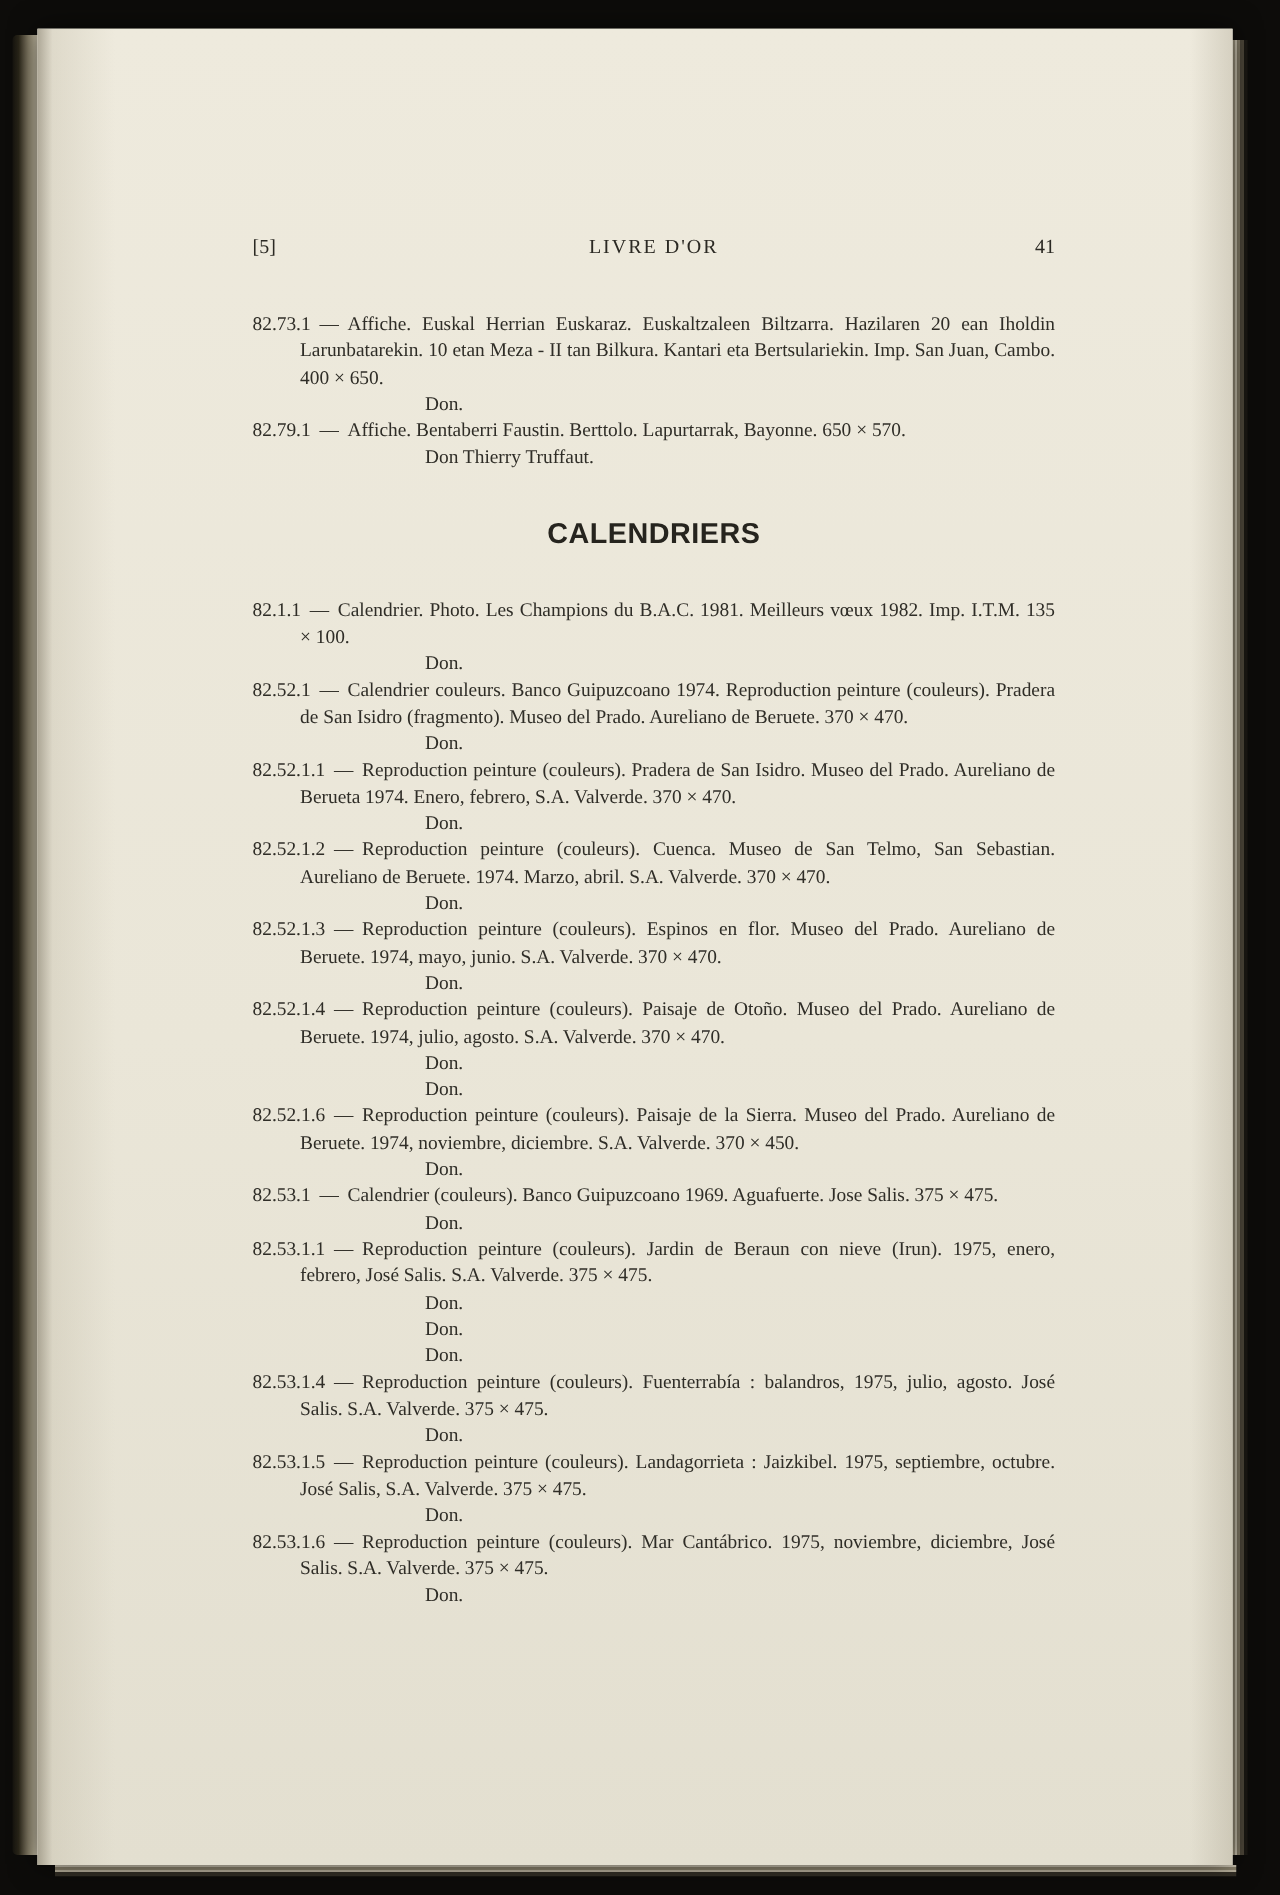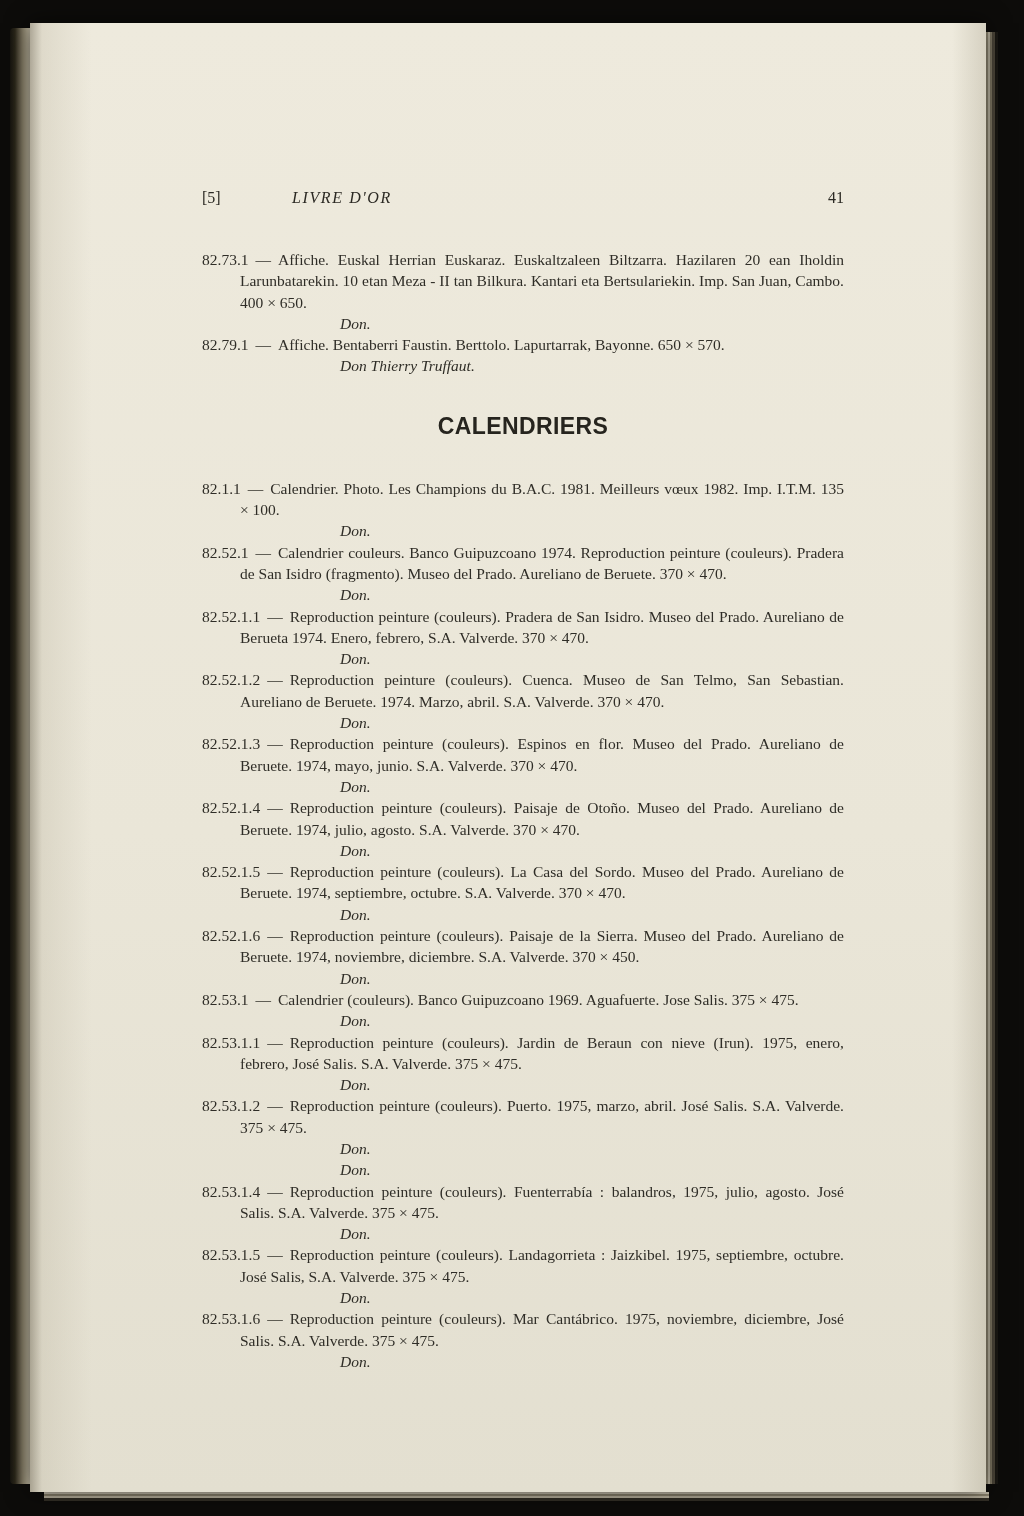--- a/index.html
+++ b/index.html
@@ -54,21 +54,21 @@
     color: #2e2c26;
   }
   .running-header {
     display: flex;
     align-items: baseline;
     font-size: 16px;
     margin-bottom: 42px;
     color: #2b2923;
   }
   .h-left  { width: 90px; }
-  .h-center { flex: 1; letter-spacing: 1.6px; font-style: italic; }
+  .h-center { flex: 1; text-align: center; letter-spacing: 1.6px; }
   .h-right { width: 90px; text-align: right; }
 
   .section-heading {
     font-family: "Liberation Sans", sans-serif;
     font-weight: bold;
     font-size: 23px;
     letter-spacing: 0.4px;
     text-align: center;
     color: #26241e;
     margin: 36px 0 38px 0;
@@ -78,21 +78,20 @@
     line-height: 21.3px;
     text-align: justify;
     padding-left: 38px;
     text-indent: -38px;
     color: #2f2d27;
   }
   .dash { margin: 0 7px; }
   .don {
     font-size: 15.5px;
     line-height: 21.3px;
-    font-style: italic;
     margin-left: 138px;
     color: #2f2d27;
   }
 </style>
 </head>
 <body>
 
 <div class="scene">
   <div class="gutter"></div>
   <div class="page-stack-right"></div>
@@ -150,41 +149,39 @@
     <p class="entry-line"><span class="num">82.52.1.3</span><span class="dash">—</span><span class="etext">Reproduction peinture (couleurs). Espinos en flor. Museo del Prado. Aureliano de Beruete. 1974, mayo, junio. S.A. Valverde. 370 × 470.</span></p>
     <p class="don">Don.</p>
   </div>
 
   <div class="entry">
     <p class="entry-line"><span class="num">82.52.1.4</span><span class="dash">—</span><span class="etext">Reproduction peinture (couleurs). Paisaje de Otoño. Museo del Prado. Aureliano de Beruete. 1974, julio, agosto. S.A. Valverde. 370 × 470.</span></p>
     <p class="don">Don.</p>
   </div>
 
   <div class="entry">
-    <p class="entry-line"><span class="num">82.52.1.5</span><span class="dash">—</span><span class="etext">Reproduction peinture (couleurs). La Casa del Sordo. Museo del Prado. Aureliano de Beruete. 1974, septiembre, octubre. S.A. Valverde. 370 × 470.</span></p>
     <p class="don">Don.</p>
   </div>
 
   <div class="entry">
     <p class="entry-line"><span class="num">82.52.1.6</span><span class="dash">—</span><span class="etext">Reproduction peinture (couleurs). Paisaje de la Sierra. Museo del Prado. Aureliano de Beruete. 1974, noviembre, diciembre. S.A. Valverde. 370 × 450.</span></p>
     <p class="don">Don.</p>
   </div>
 
   <div class="entry">
     <p class="entry-line"><span class="num">82.53.1</span><span class="dash">—</span><span class="etext">Calendrier (couleurs). Banco Guipuzcoano 1969. Aguafuerte. Jose Salis. 375 × 475.</span></p>
     <p class="don">Don.</p>
   </div>
 
   <div class="entry">
     <p class="entry-line"><span class="num">82.53.1.1</span><span class="dash">—</span><span class="etext">Reproduction peinture (couleurs). Jardin de Beraun con nieve (Irun). 1975, enero, febrero, José Salis. S.A. Valverde. 375 × 475.</span></p>
     <p class="don">Don.</p>
   </div>
 
   <div class="entry">
-    <p class="entry-line"><span class="num">82.53.1.2</span><span class="dash">—</span><span class="etext">Reproduction peinture (couleurs). Puerto. 1975, marzo, abril. José Salis. S.A. Valverde. 375 × 475.</span></p>
     <p class="don">Don.</p>
   </div>
 
   <div class="entry">
     <p class="don">Don.</p>
   </div>
 
   <div class="entry">
     <p class="entry-line"><span class="num">82.53.1.4</span><span class="dash">—</span><span class="etext">Reproduction peinture (couleurs). Fuenterrabía : balandros, 1975, julio, agosto. José Salis. S.A. Valverde. 375 × 475.</span></p>
     <p class="don">Don.</p>

